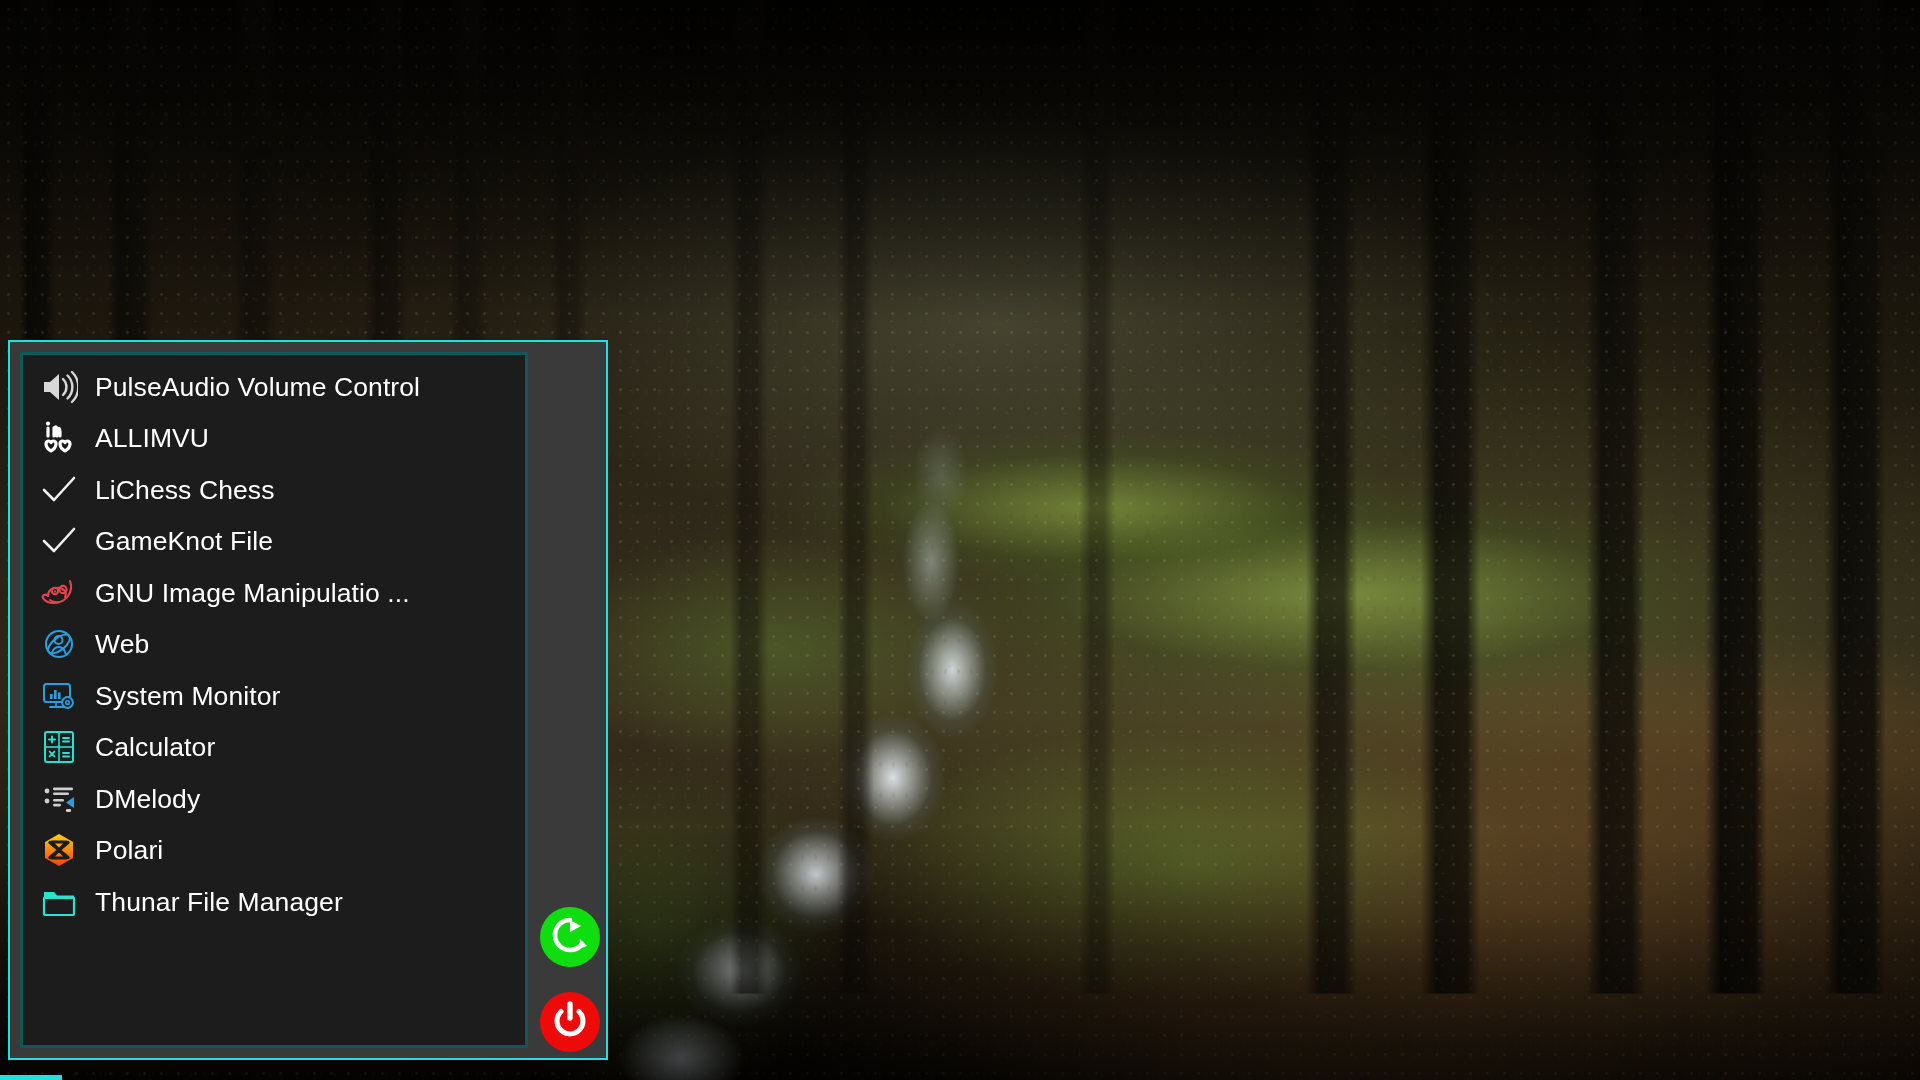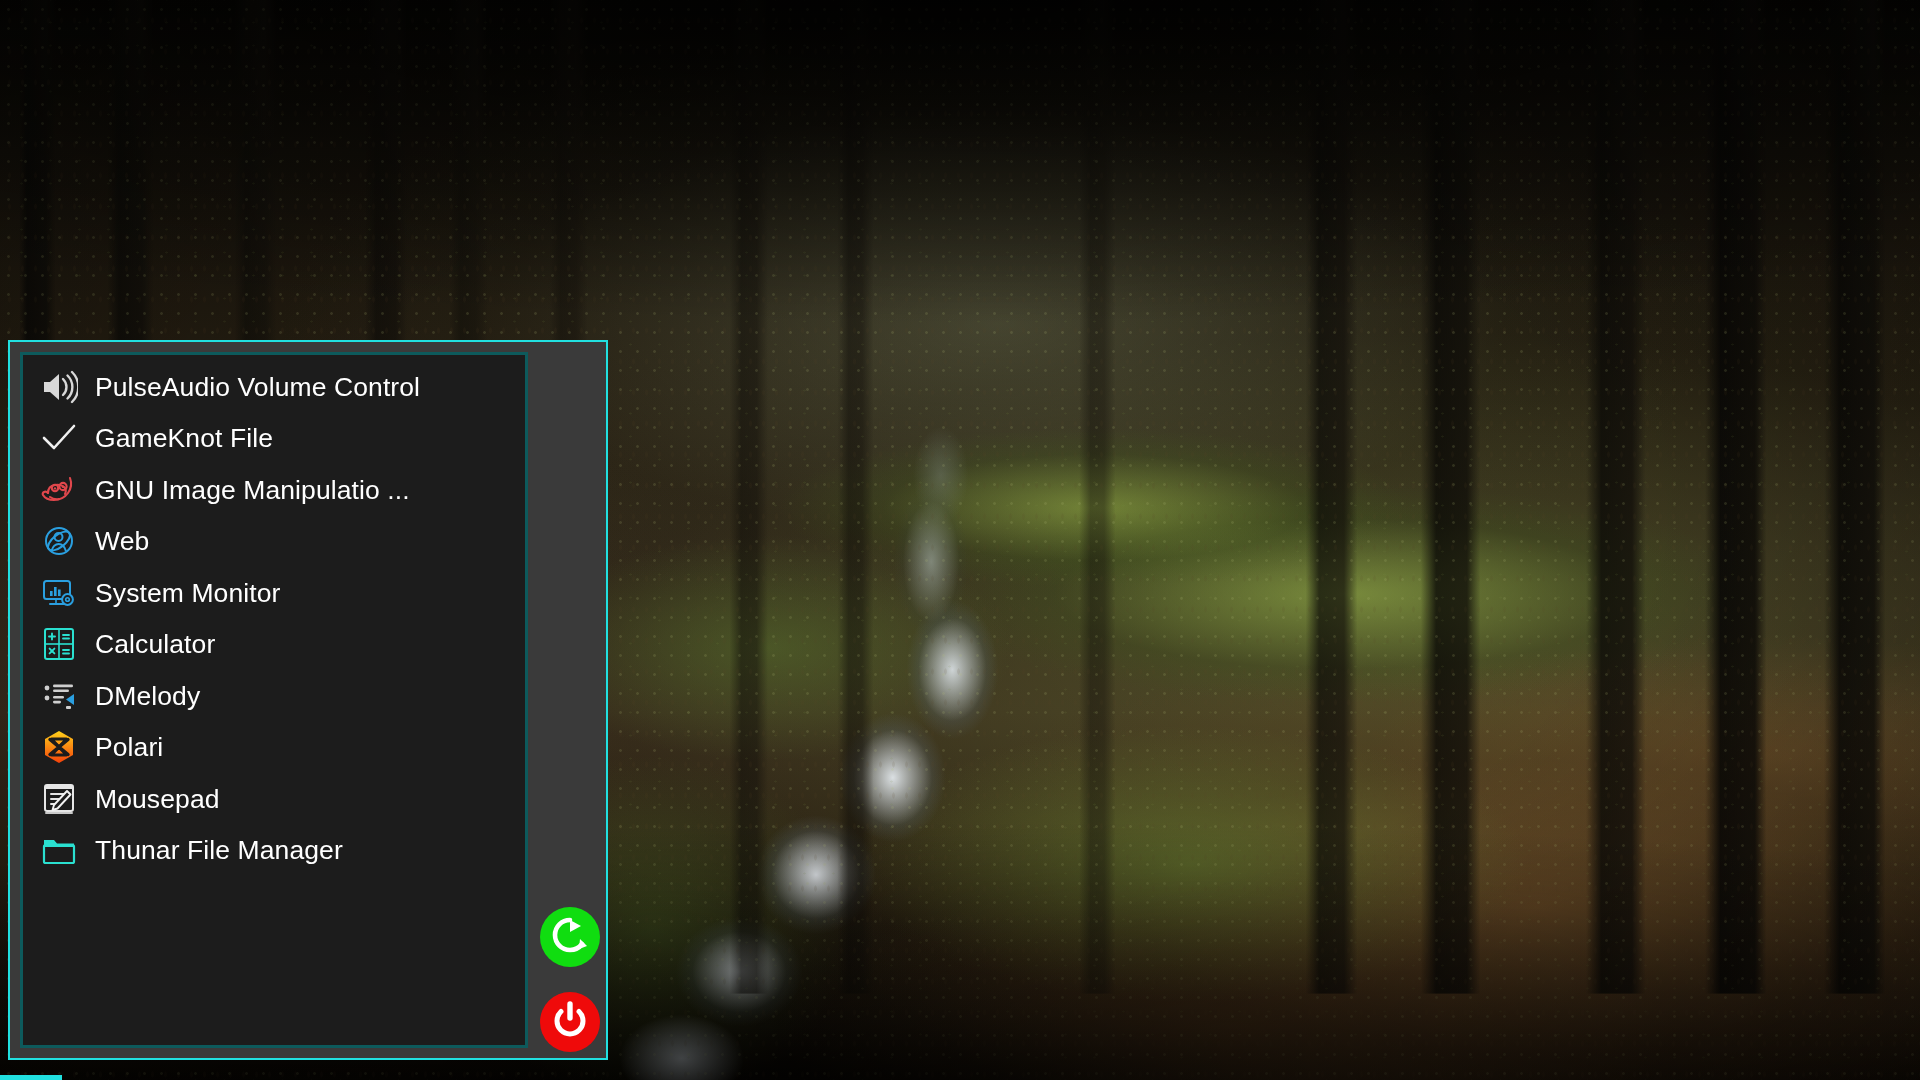--- a/index.html
+++ b/index.html
@@ -168,21 +168,43 @@
           <svg width="38" height="38" viewBox="0 0 38 38">
             <path d="M4 14 h6 L19 6 v26 L10 24 H4 Z" fill="#d8d8d8"></path>
             <path d="M23 11 a11 11 0 0 1 0 16" fill="none" stroke="#d8d8d8" stroke-width="2.4" stroke-linecap="round"></path>
             <path d="M27.5 7.5 a16 16 0 0 1 0 23" fill="none" stroke="#d8d8d8" stroke-width="2.4" stroke-linecap="round"></path>
             <path d="M32 4 a21 21 0 0 1 0 30" fill="none" stroke="#d8d8d8" stroke-width="2.4" stroke-linecap="round"></path>
           </svg>
         </span>
         <span class="mi-label">PulseAudio Volume Control</span>
       </div>
 
-
+      <div class="menu-item">
+        <span class="mi-icon">
+          <svg width="38" height="38" viewBox="0 0 38 38">
+            <g fill="none" stroke="#ffffff" stroke-width="3.2" stroke-linecap="round" stroke-linejoin="round">
+              <path d="M8 9 v8"></path>
+              <circle cx="8" cy="4.6" r="1.3" fill="#ffffff" stroke-width="1.6"></circle>
+              <path d="M14 17 v-8 M14 9 q3-3 3 2 v6 M17 11 q3-4 3 2 v4"></path>
+              <path d="M9 22 q-3 0 -3 3 q0 4 5 7 q5-3 5-7 q0-3 -3-3 q-1.4 0 -2 1.6 q-0.6-1.6 -2-1.6 Z"></path>
+              <path d="M23 22 q-3 0 -3 3 q0 4 5 7 q5-3 5-7 q0-3 -3-3 q-1.4 0 -2 1.6 q-0.6-1.6 -2-1.6 Z"></path>
+            </g>
+          </svg>
+        </span>
+        <span class="mi-label">ALLIMVU</span>
+      </div>
+
+      <div class="menu-item">
+        <span class="mi-icon">
+          <svg width="38" height="38" viewBox="0 0 38 38">
+            <path d="M4 19 L14 29 L34 7" fill="none" stroke="#f0f0f0" stroke-width="2.6" stroke-linecap="round" stroke-linejoin="round"></path>
+          </svg>
+        </span>
+        <span class="mi-label">LiChess Chess</span>
+      </div>
 
       <div class="menu-item">
         <span class="mi-icon">
           <svg width="38" height="38" viewBox="0 0 38 38">
             <path d="M4 19 L14 29 L34 7" fill="none" stroke="#f0f0f0" stroke-width="2.6" stroke-linecap="round" stroke-linejoin="round"></path>
           </svg>
         </span>
         <span class="mi-label">GameKnot File</span>
       </div>
 
@@ -281,34 +303,20 @@
             </defs>
             <path d="M19 3 L33 11 V27 L19 35 L5 27 V11 Z" fill="url(#polg)"></path>
             <path d="M11.5 11 L19 19 L26.5 11 Z M11.5 27 L19 19 L26.5 27 Z" fill="none" stroke="#1c1c1c" stroke-width="3" stroke-linejoin="round"></path>
             <path d="M10 11.5 L28 26.5 M28 11.5 L10 26.5" stroke="#1c1c1c" stroke-width="3.4" stroke-linecap="round"></path>
           </svg>
         </span>
         <span class="mi-label">Polari</span>
       </div>
 
 
-      <div class="menu-item">
-        <span class="mi-icon">
-          <svg width="38" height="38" viewBox="0 0 38 38">
-            <rect x="5" y="5" width="28" height="26" rx="2" fill="#1c1c1c" stroke="#e6e6e6" stroke-width="2"></rect>
-            <rect x="5" y="5" width="28" height="4" fill="#e6e6e6"></rect>
-            <path d="M6 33 h26" stroke="#c9c9c9" stroke-width="2" stroke-linecap="round"></path>
-            <g stroke="#e6e6e6" stroke-width="2" stroke-linecap="round">
-              <path d="M11 14 h14 M11 19 h12 M11 24 h9"></path>
-            </g>
-            <path d="M27 11 L14 25 l-1.5 5 5-1.5 L30.5 14.5 Z" fill="#1c1c1c" stroke="#f2f2f2" stroke-width="1.9" stroke-linejoin="round"></path>
-          </svg>
-        </span>
-        <span class="mi-label">Mousepad</span>
-      </div>
 
       <div class="menu-item">
         <span class="mi-icon">
           <svg width="38" height="38" viewBox="0 0 38 38">
             <path d="M4 9 h10 l3 3.4 h17 v3.6 H4 Z" fill="#2ae0d0"></path>
             <rect x="4" y="14" width="30" height="18" rx="1.6" fill="none" stroke="#2ae0d0" stroke-width="2.2"></rect>
           </svg>
         </span>
         <span class="mi-label">Thunar File Manager</span>
       </div>

